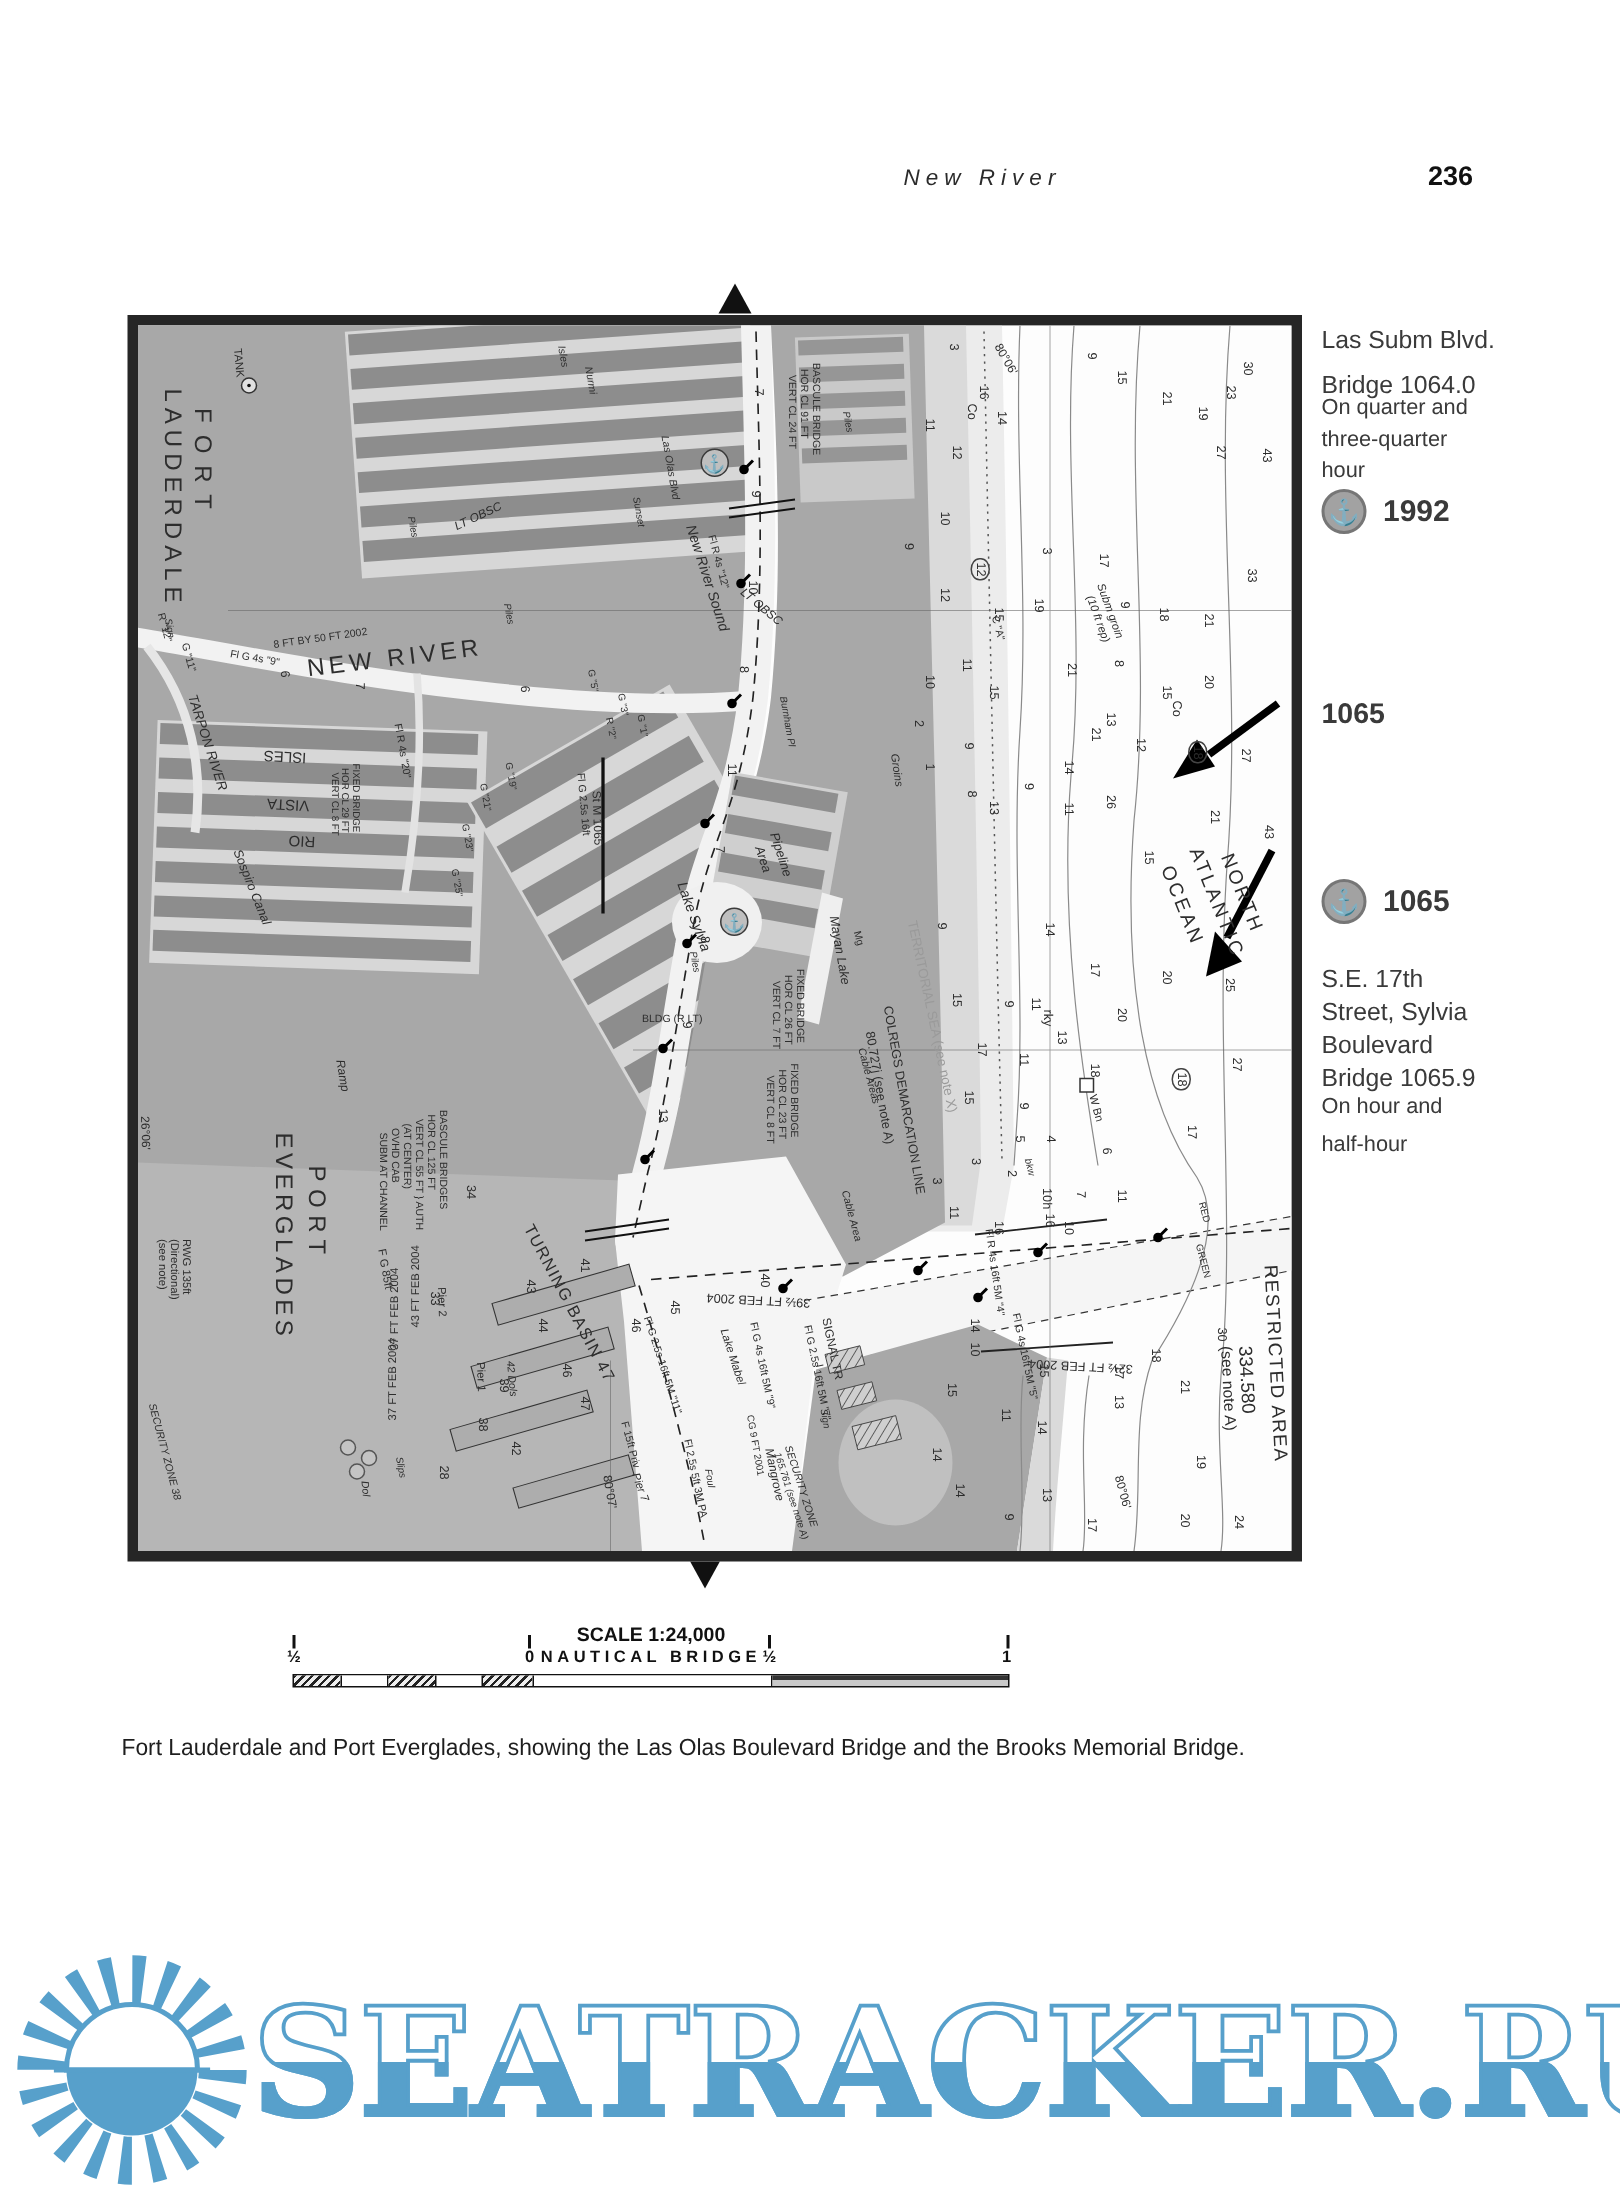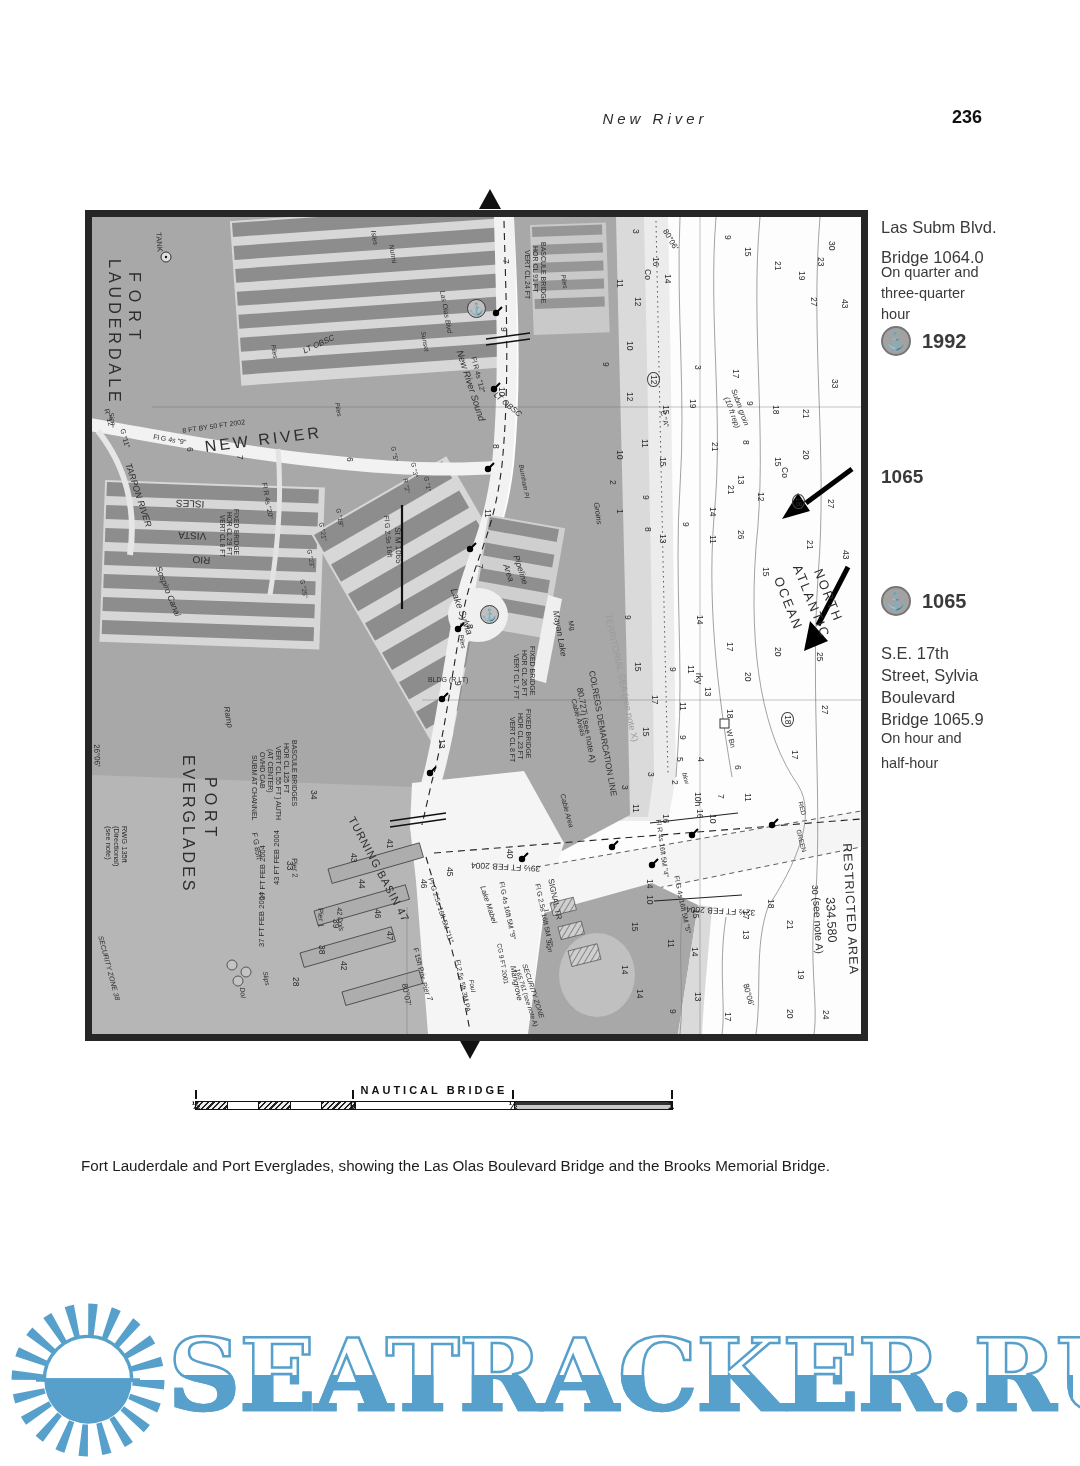--- a/index.html
+++ b/index.html
@@ -512,20 +512,21 @@
 
     <div class="sb-t" style="top:642px;left:0;">S.E. 17th</div>
     <div class="sb-t" style="top:664px;left:0;">Street, Sylvia</div>
     <div class="sb-t" style="top:686px;left:0;">Boulevard</div>
     <div class="sb-t" style="top:708px;left:0;">Bridge 1065.9</div>
     <div class="sb-b" style="top:728px;left:0;">On hour and</div>
     <div class="sb-b" style="top:753px;left:0;">half-hour</div>
   </div>
 
   <div id="scalebar">
+    <div class="sb-title">SCALE 1:24,000</div>
     <div class="sb-sub">NAUTICAL BRIDGE</div>
     <div class="sb-bar">
       <div class="sg hatch1" style="width:31px;"></div>
         <div class="sg plain" style="width:31px;"></div>
       <div class="sg hatch1" style="width:31px;"></div>
         <div class="sg plain" style="width:31px;"></div>
       <div class="sg hatch1" style="width:33px;"></div>
       <div class="sg plain" style="width:160px;"></div>
       <div class="sg stripes" style="width:159px;"></div>
     </div>

